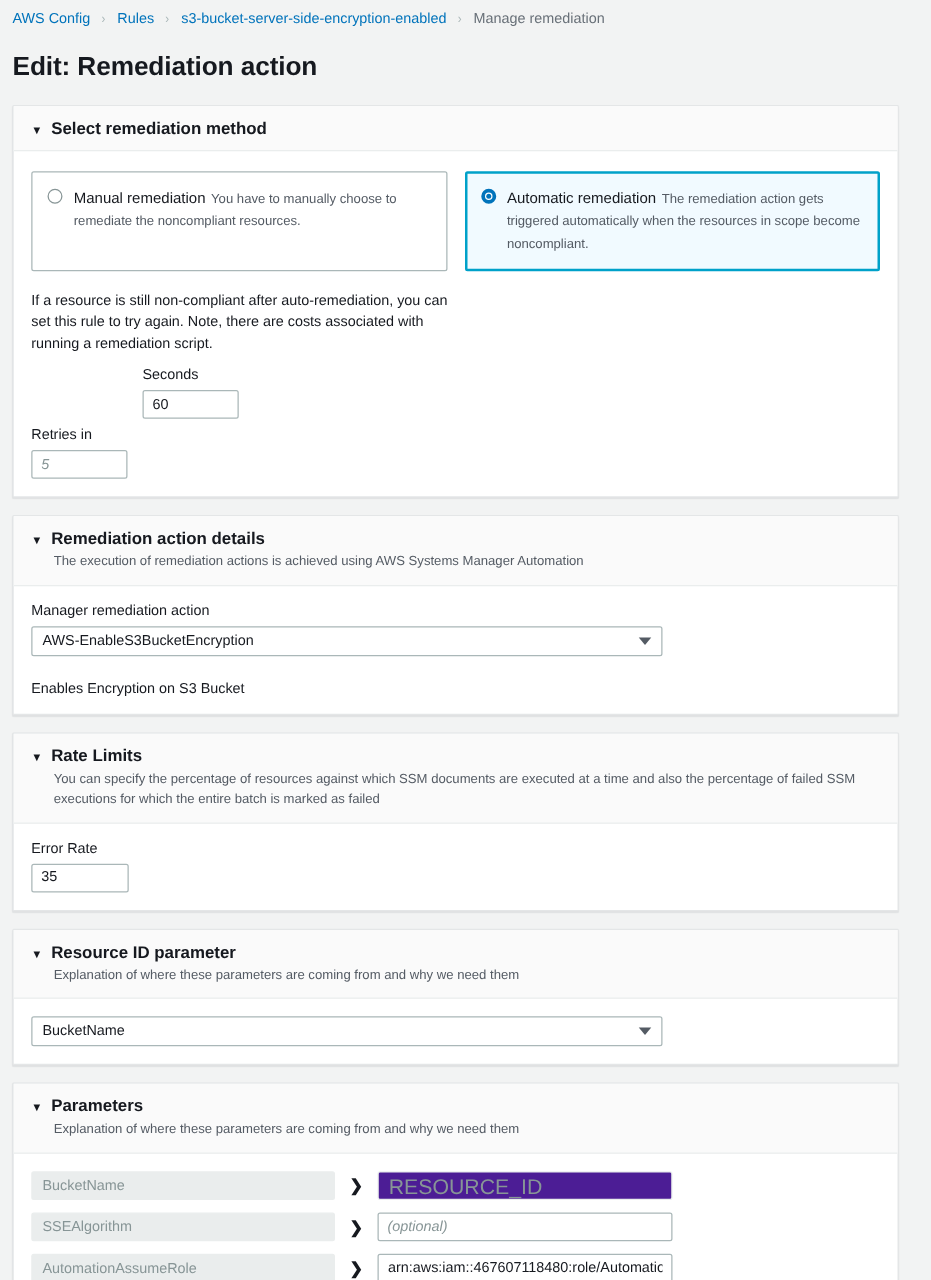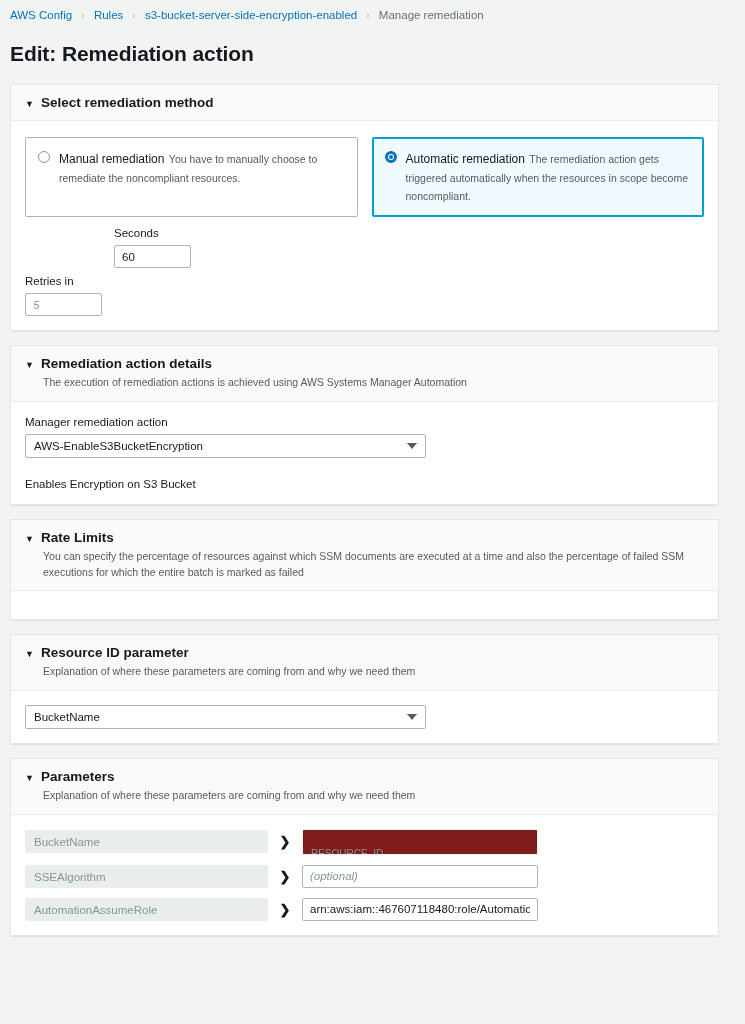--- a/index.html
+++ b/index.html
@@ -117,21 +117,21 @@
     height: 23px; padding: 0 7px; outline: none; width: 100%;
   }
   input.txt::placeholder { color: #879596; font-style: italic; }
   .fields-row { display: flex; gap: 12px; margin-top: 10px; }
   .field-retries { width: 77px; margin-top: 48px; }
   .field-seconds { width: 77px; }
   .field-cer { width: 86px; }
   .field-err { width: 78px; }
 
   
-  .select-wrap { position: relative; width: 401px; }
+  .select-wrap { position: relative; width: 505px; }
   .select-box {
     border: 1px solid #aab7b8; border-radius: 2px; background: #fff;
     height: 24px; line-height: 22px;
     font-size: 11.5px; color: #16191f;
     padding: 0 26px 0 8px; cursor: pointer;
     overflow: hidden; white-space: nowrap; text-overflow: ellipsis;
   }
   .select-arrow {
     position: absolute; right: 9px; top: 50%; margin-top: -3px;
     width: 0; height: 0;
@@ -150,22 +150,22 @@
     font-size: 11.5px; color: #879596; padding: 0 8px;
     overflow: hidden; white-space: nowrap; text-overflow: ellipsis;
   }
   .param-chevron {
     width: 34px; text-align: center; font-size: 13px;
     font-weight: bold; color: #16191f; user-select: none;
   }
   .param-val { width: 236px; }
   .param-val .disabled-box {
     height: 23px; line-height: 23px;
-    background: #7f1d1d; border: 1px solid #eaeded; border-radius: 2px;
-    font-size: 10px; color: #879596; padding: 12px 8px;
+    background: #4c1d95; border: 1px solid #eaeded; border-radius: 2px;
+    font-size: 17px; color: #879596; padding: 0 8px;
     overflow: hidden; white-space: nowrap; text-overflow: ellipsis;
   }
 
   
   .footer {
     display: flex; align-items: center; justify-content: flex-end;
     gap: 18px; padding: 10px 26px 0 0; margin-top: 6px;
   }
 </style>
 </head>
@@ -204,20 +204,21 @@
         </div>
         <div class="radio-card selected">
           <span class="radio-mark"></span>
           <span class="radio-text">
             <span class="radio-label">Automatic remediation</span>
             <span class="radio-sub">The remediation action gets triggered automatically when the resources in scope become noncompliant.</span>
           </span>
         </div>
       </div>
 
+      <p class="hint-text">If a resource is still non-compliant after auto-remediation, you can set this rule to try again. Note, there are costs associated with running a remediation script.</p>
 
       <div class="fields-row">
         <div class="field-retries">
           <label class="field-label">Retries in</label>
           <input class="txt" type="text" placeholder="5" value="" style="">
         </div>
         <div class="field-seconds">
           <label class="field-label">Seconds</label>
           <input class="txt" type="text" value="60" style="">
         </div>
@@ -247,20 +248,24 @@
   <section class="panel">
     <div class="panel-header">
       <div class="panel-title">
         <span class="caret">▼</span>
         <span>Rate Limits</span>
       </div>
       <div class="panel-desc" style="max-width:655px;">You can specify the percentage of resources against which SSM documents are executed at a time and also the percentage of failed SSM executions for which the entire batch is marked as failed</div>
     </div>
     <div class="panel-body">
       <div class="fields-row" style="margin-top:0;">
+        <div class="field-err">
+          <label class="field-label">Error Rate</label>
+          <input class="txt" type="text" value="35" style="">
+        </div>
       </div>
     </div>
   </section>
 
   <section class="panel">
     <div class="panel-header">
       <div class="panel-title">
         <span class="caret">▼</span>
         <span>Resource ID parameter</span>
       </div>

